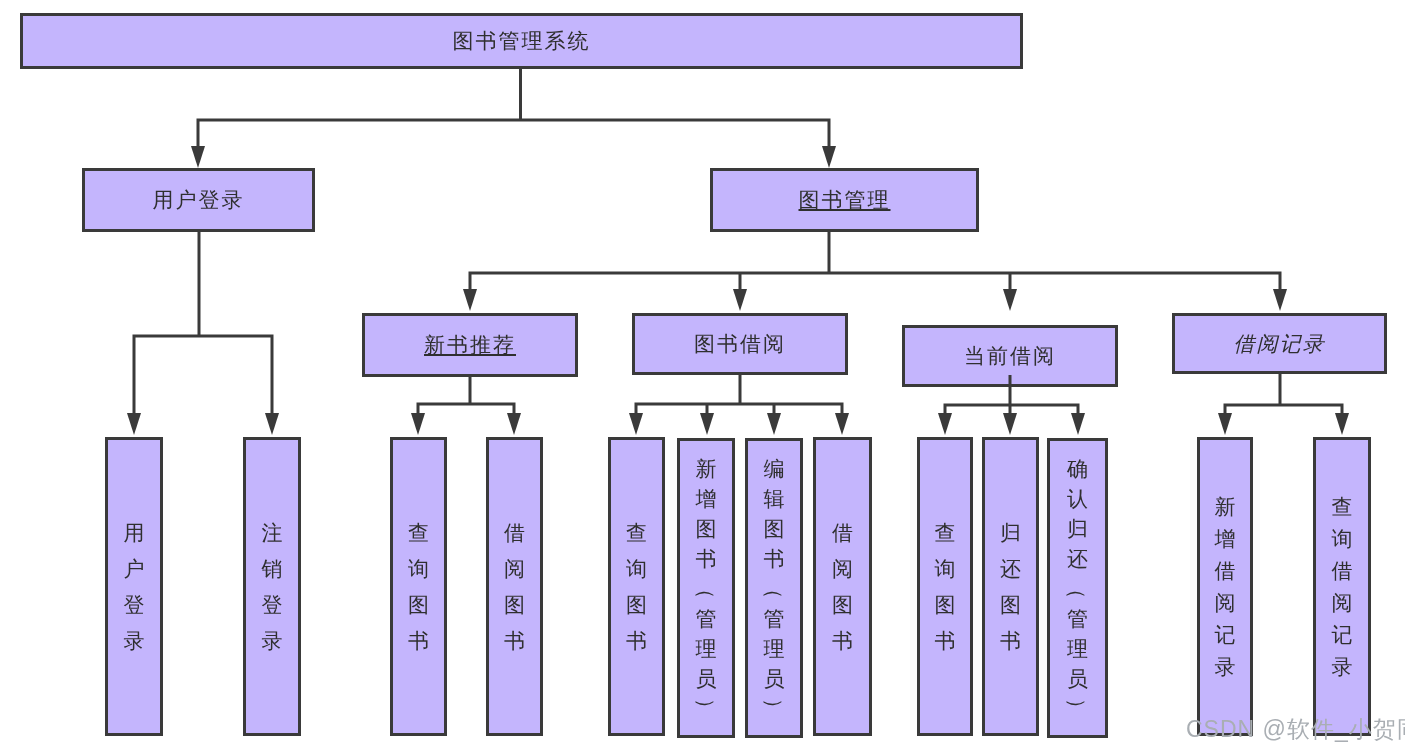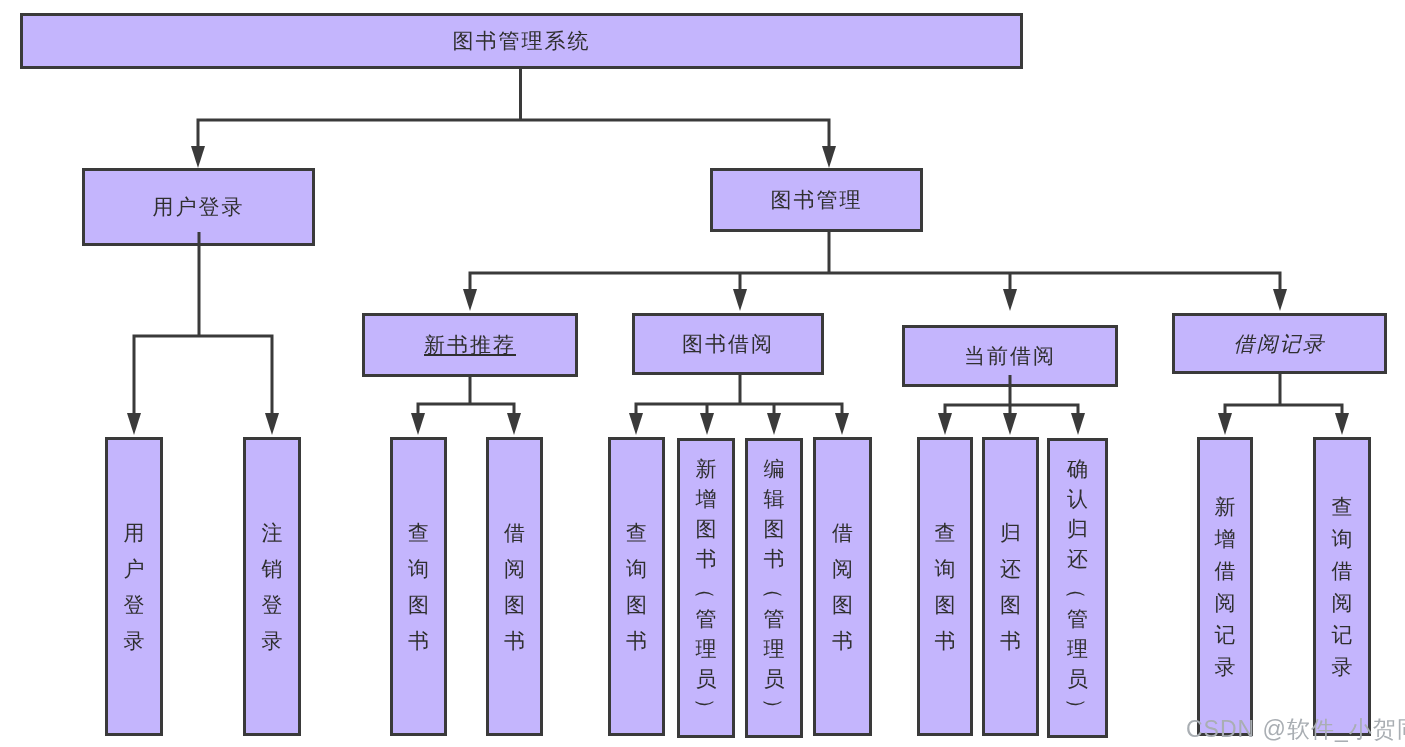--- a/index.html
+++ b/index.html
@@ -61,31 +61,31 @@
 </style>
 </head>
 <body>
 
 <div class="canvas">
 
   <div class="node" style="left:20px;top:13px;width:1003px;height:56px;">
     <span>图书管理系统</span>
   </div>
 
-  <div class="node" style="left:82px;top:168px;width:233px;height:78px;">
+  <div class="node" style="left:82px;top:168px;width:233px;height:64px;">
     <span>用户登录</span>
   </div>
-  <div class="node" style="left:710px;top:168px;width:213px;height:64px;">
+  <div class="node" style="left:710px;top:168px;width:269px;height:64px;text-decoration:underline;">
     <span>图书管理</span>
   </div>
 
   <div class="node" style="left:362px;top:313px;width:216px;height:64px;text-decoration:underline;">
     <span>新书推荐</span>
   </div>
-  <div class="node" style="left:632px;top:313px;width:192px;height:62px;">
+  <div class="node" style="left:632px;top:313px;width:216px;height:62px;">
     <span>图书借阅</span>
   </div>
   <div class="node" style="left:902px;top:313px;width:216px;height:62px;margin-top:12px;">
     <span>当前借阅</span>
   </div>
   <div class="node" style="left:1172px;top:313px;width:215px;height:61px;font-style:italic;">
     <span>借阅记录</span>
   </div>
 
   <div class="node vbox" style="left:105px;top:437px;width:58px;height:299px;">

